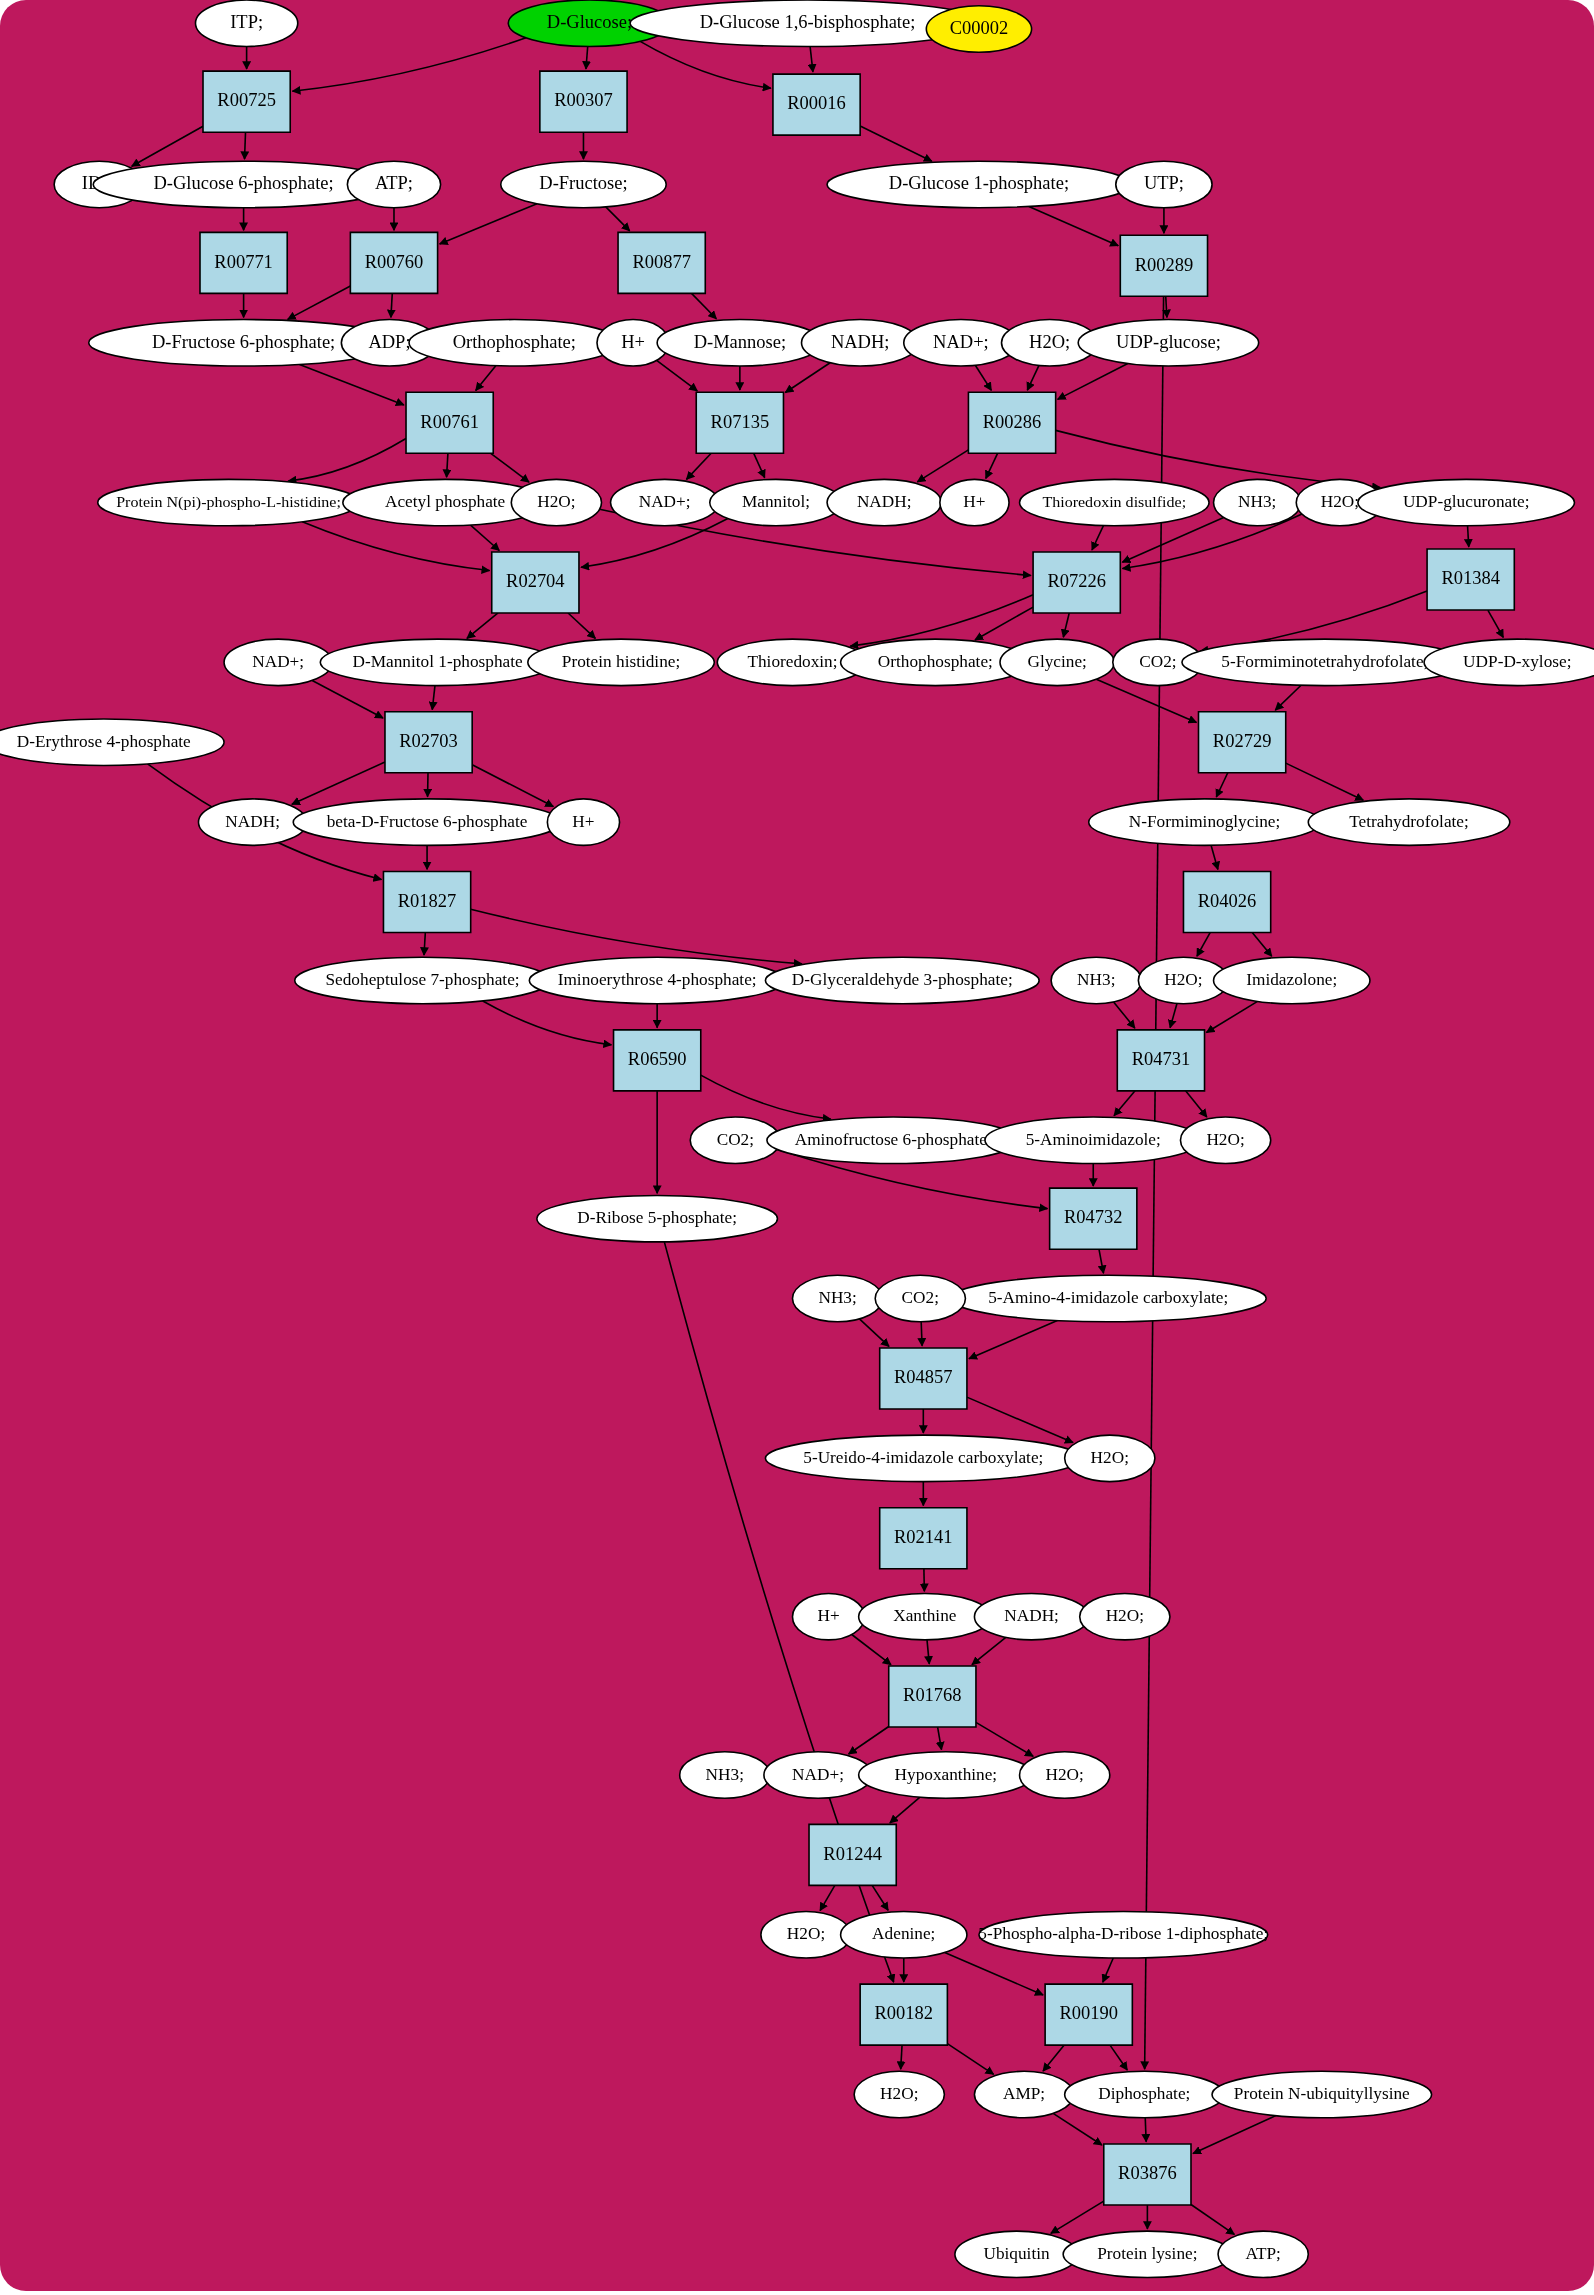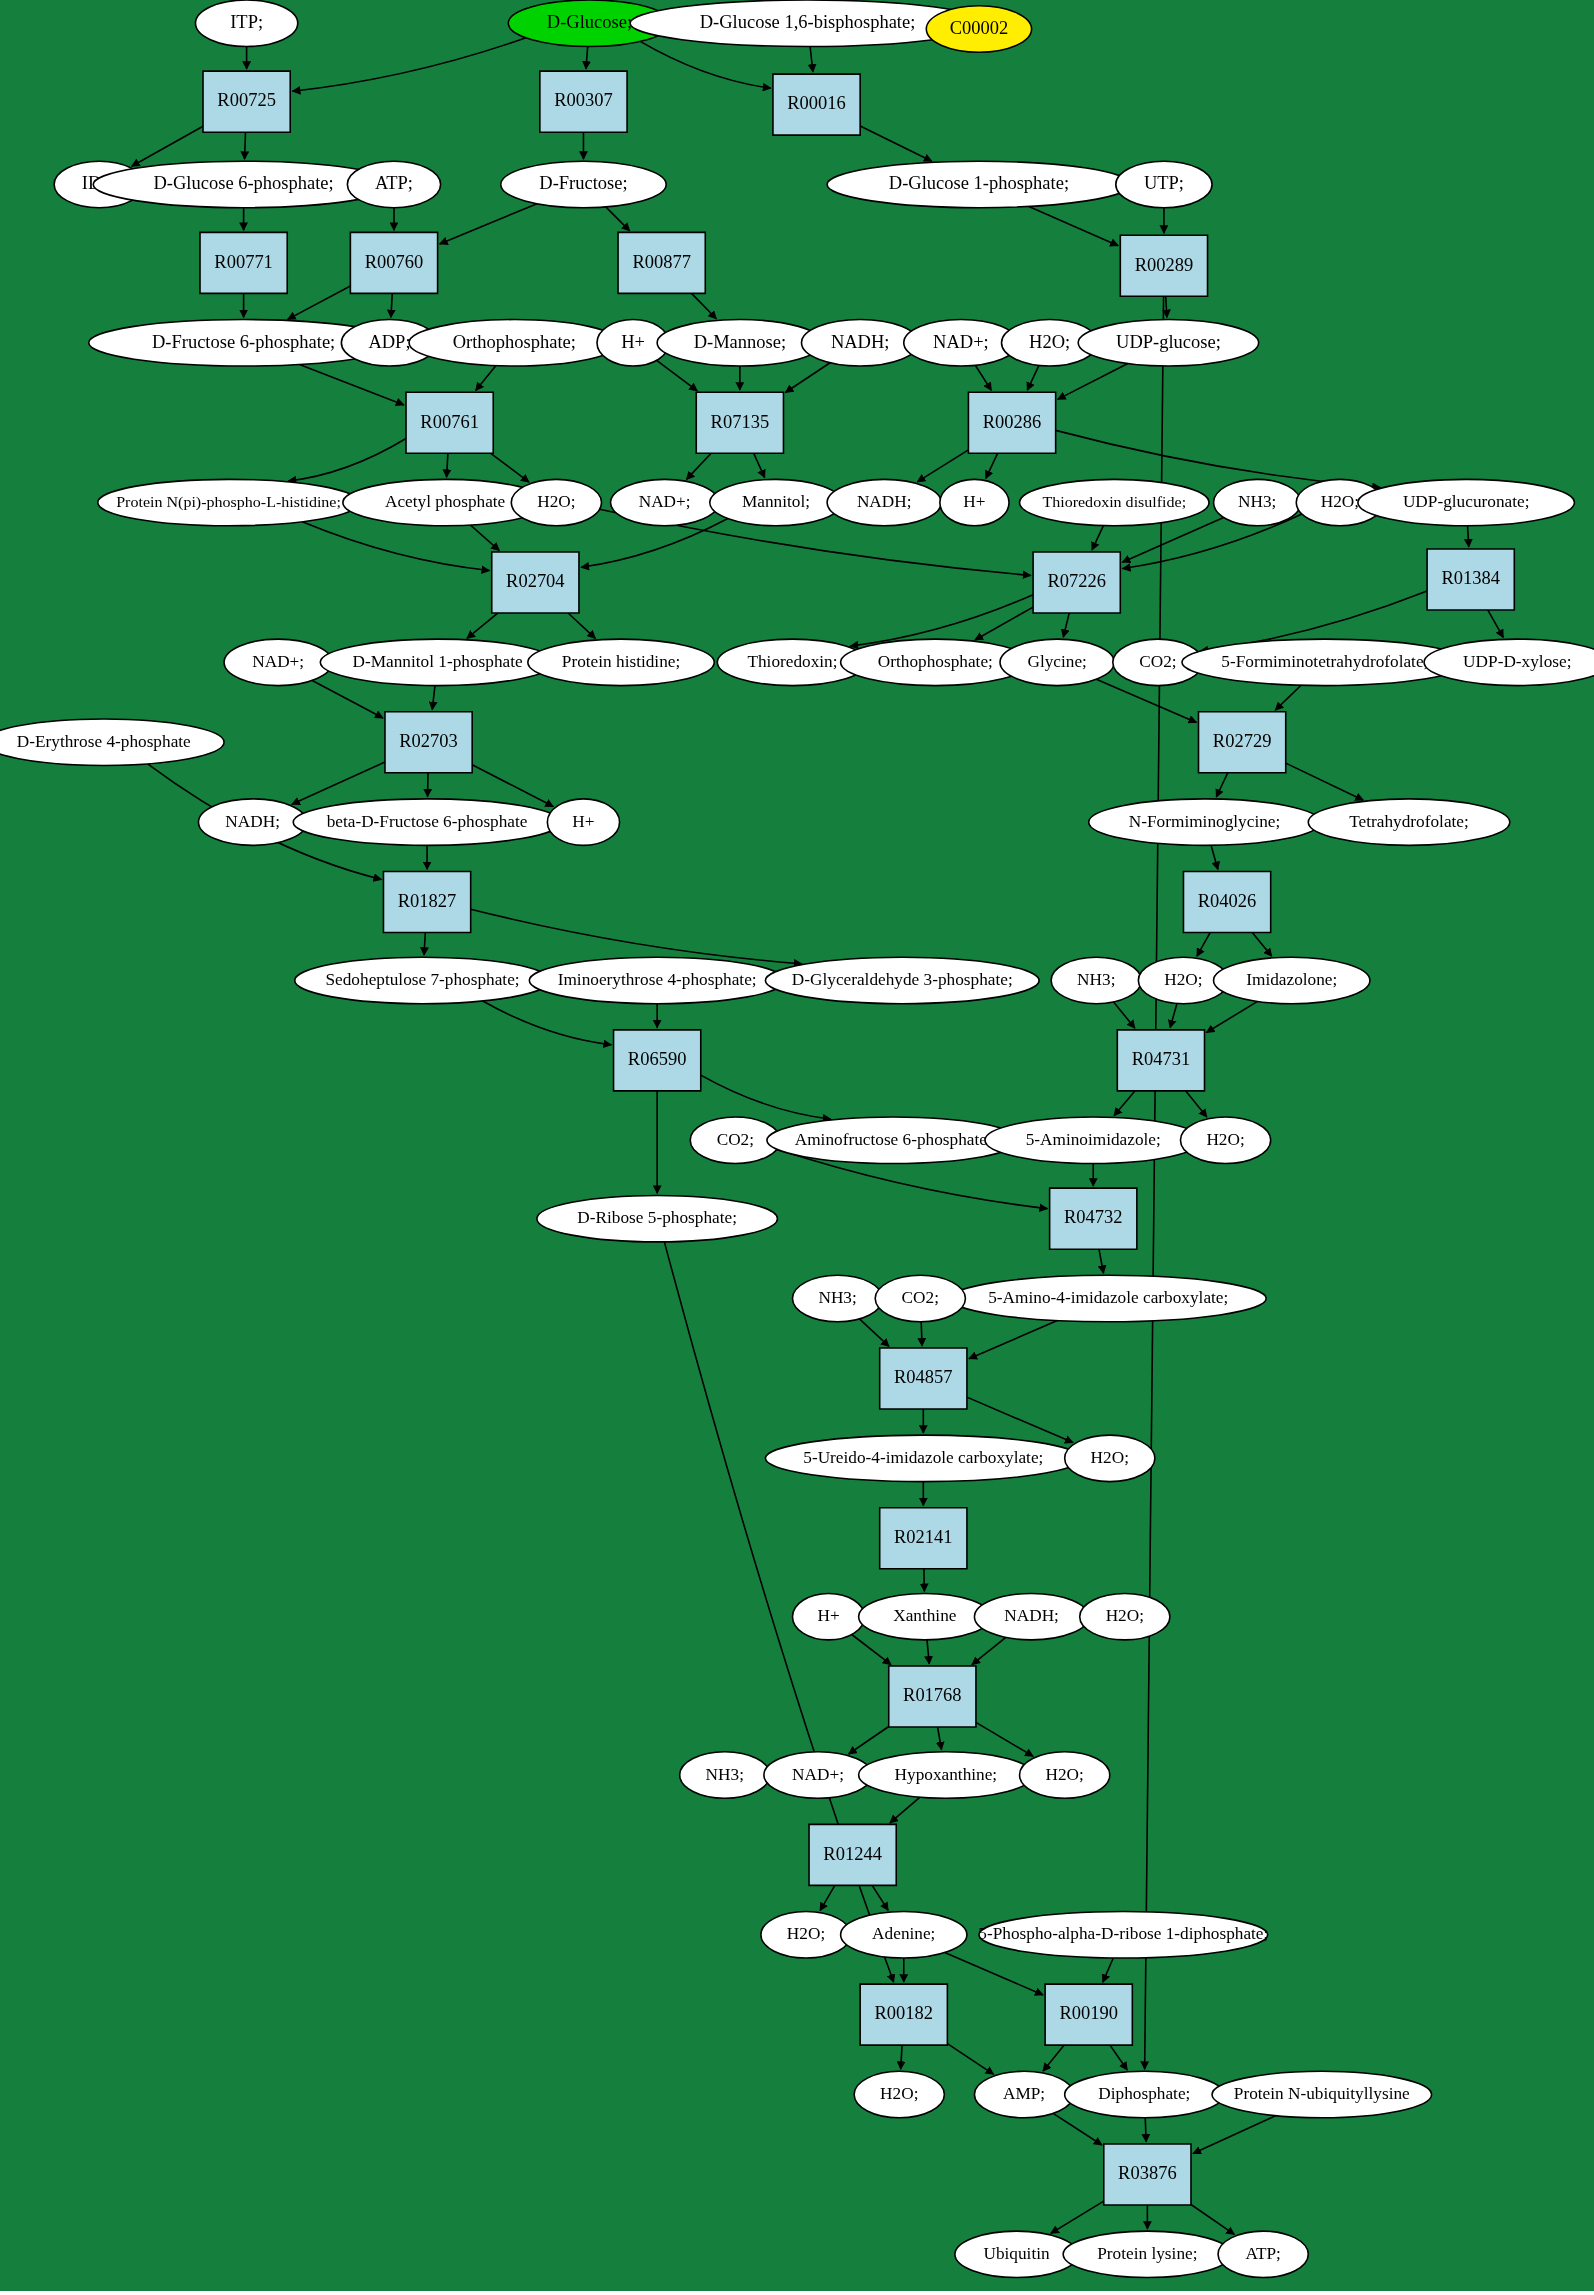--- a/index.html
+++ b/index.html
@@ -1,17 +1,17 @@
 <!DOCTYPE html>
 <html style="font-size:13.4px"><head>
 <meta charset="utf-8">
 <style>
   html,body{margin:0;padding:0;background:#ffffff;}
   body{font-family:"Liberation Serif", serif;}
-  #canvas-wrap{position:relative;width:1594px;height:2291px;background:#15803d;overflow:hidden;}
+  #canvas-wrap{position:relative;width:1594px;height:2291px;background:#be185d;overflow:hidden;border-radius:26px;}
   svg#graph{position:absolute;left:0;top:0;width:1594px;height:2295px;}
   .node-ell{fill:#ffffff;stroke:#000000;stroke-width:1.6;}
   .node-ell.start{fill:#00D200;}
   .node-ell.highlight{fill:#FFEE00;}
   .node-rect{fill:#ADD8E6;stroke:#000000;stroke-width:1.6;}
   .edge{fill:none;stroke:#000000;stroke-width:1.6;}
   .lbl{font-family:"Liberation Serif", serif;text-anchor:middle;dominant-baseline:middle;fill:#000;}
 </style>
 </head>
 <body>

